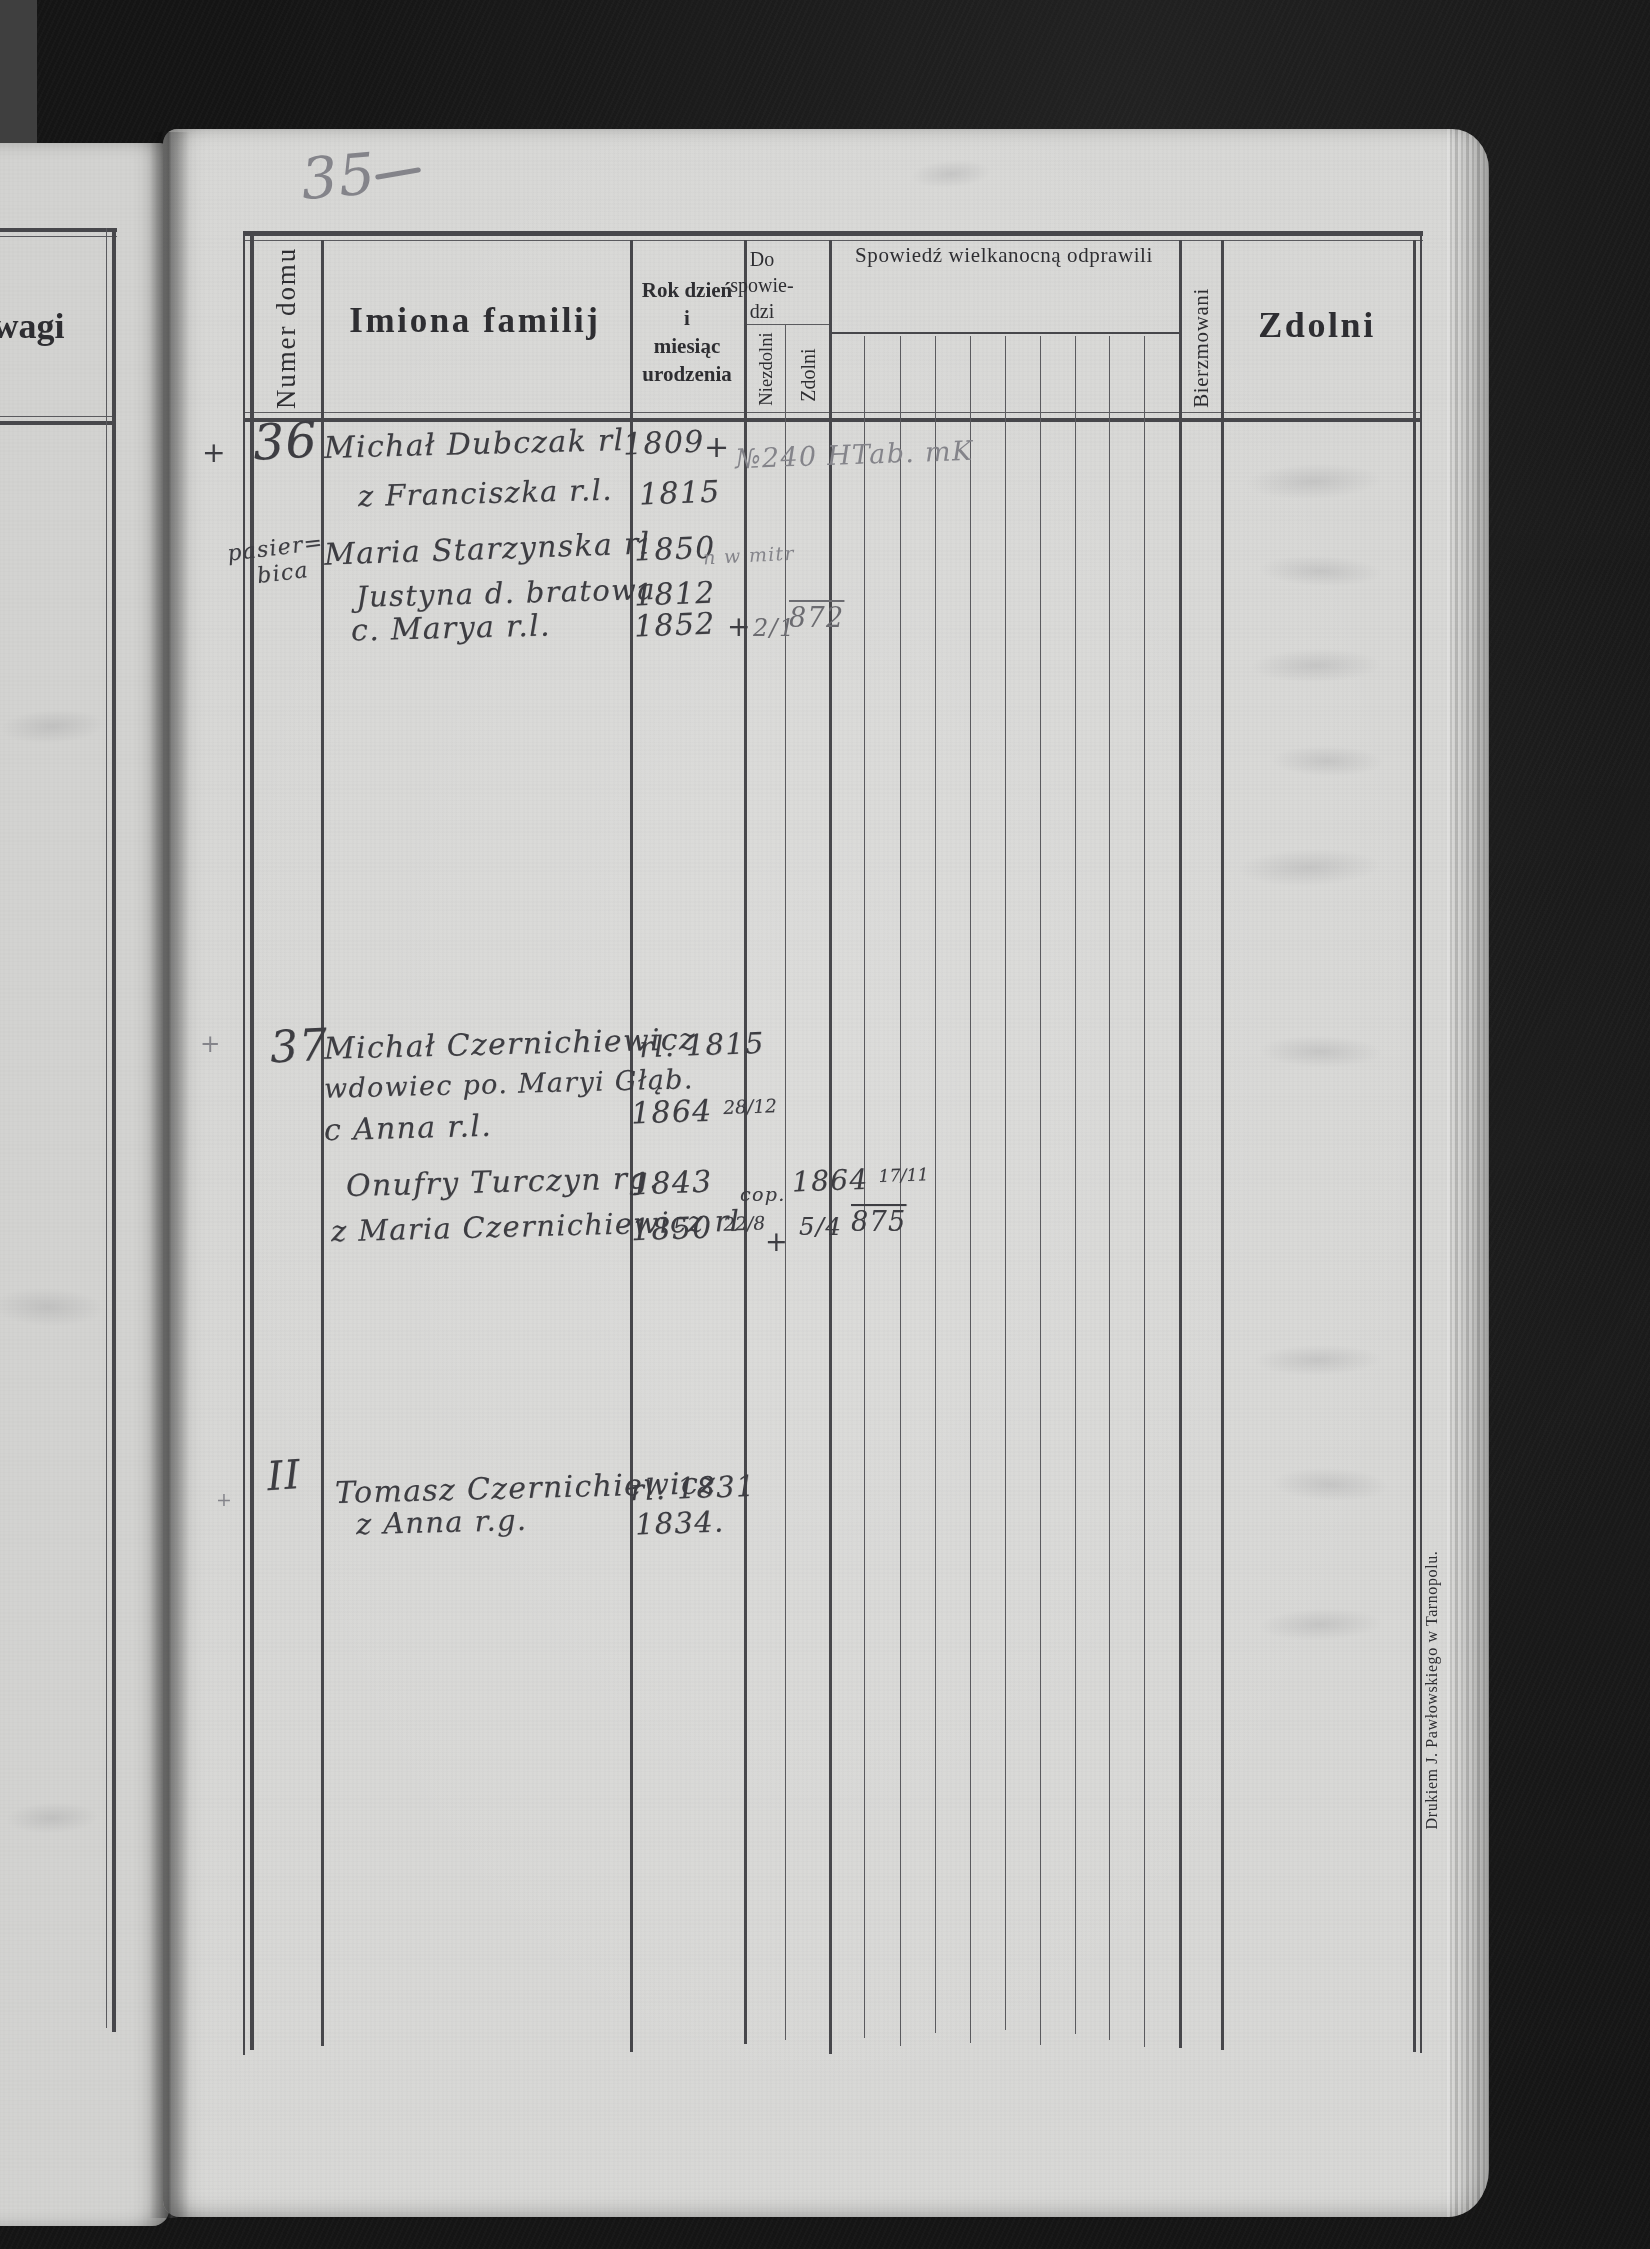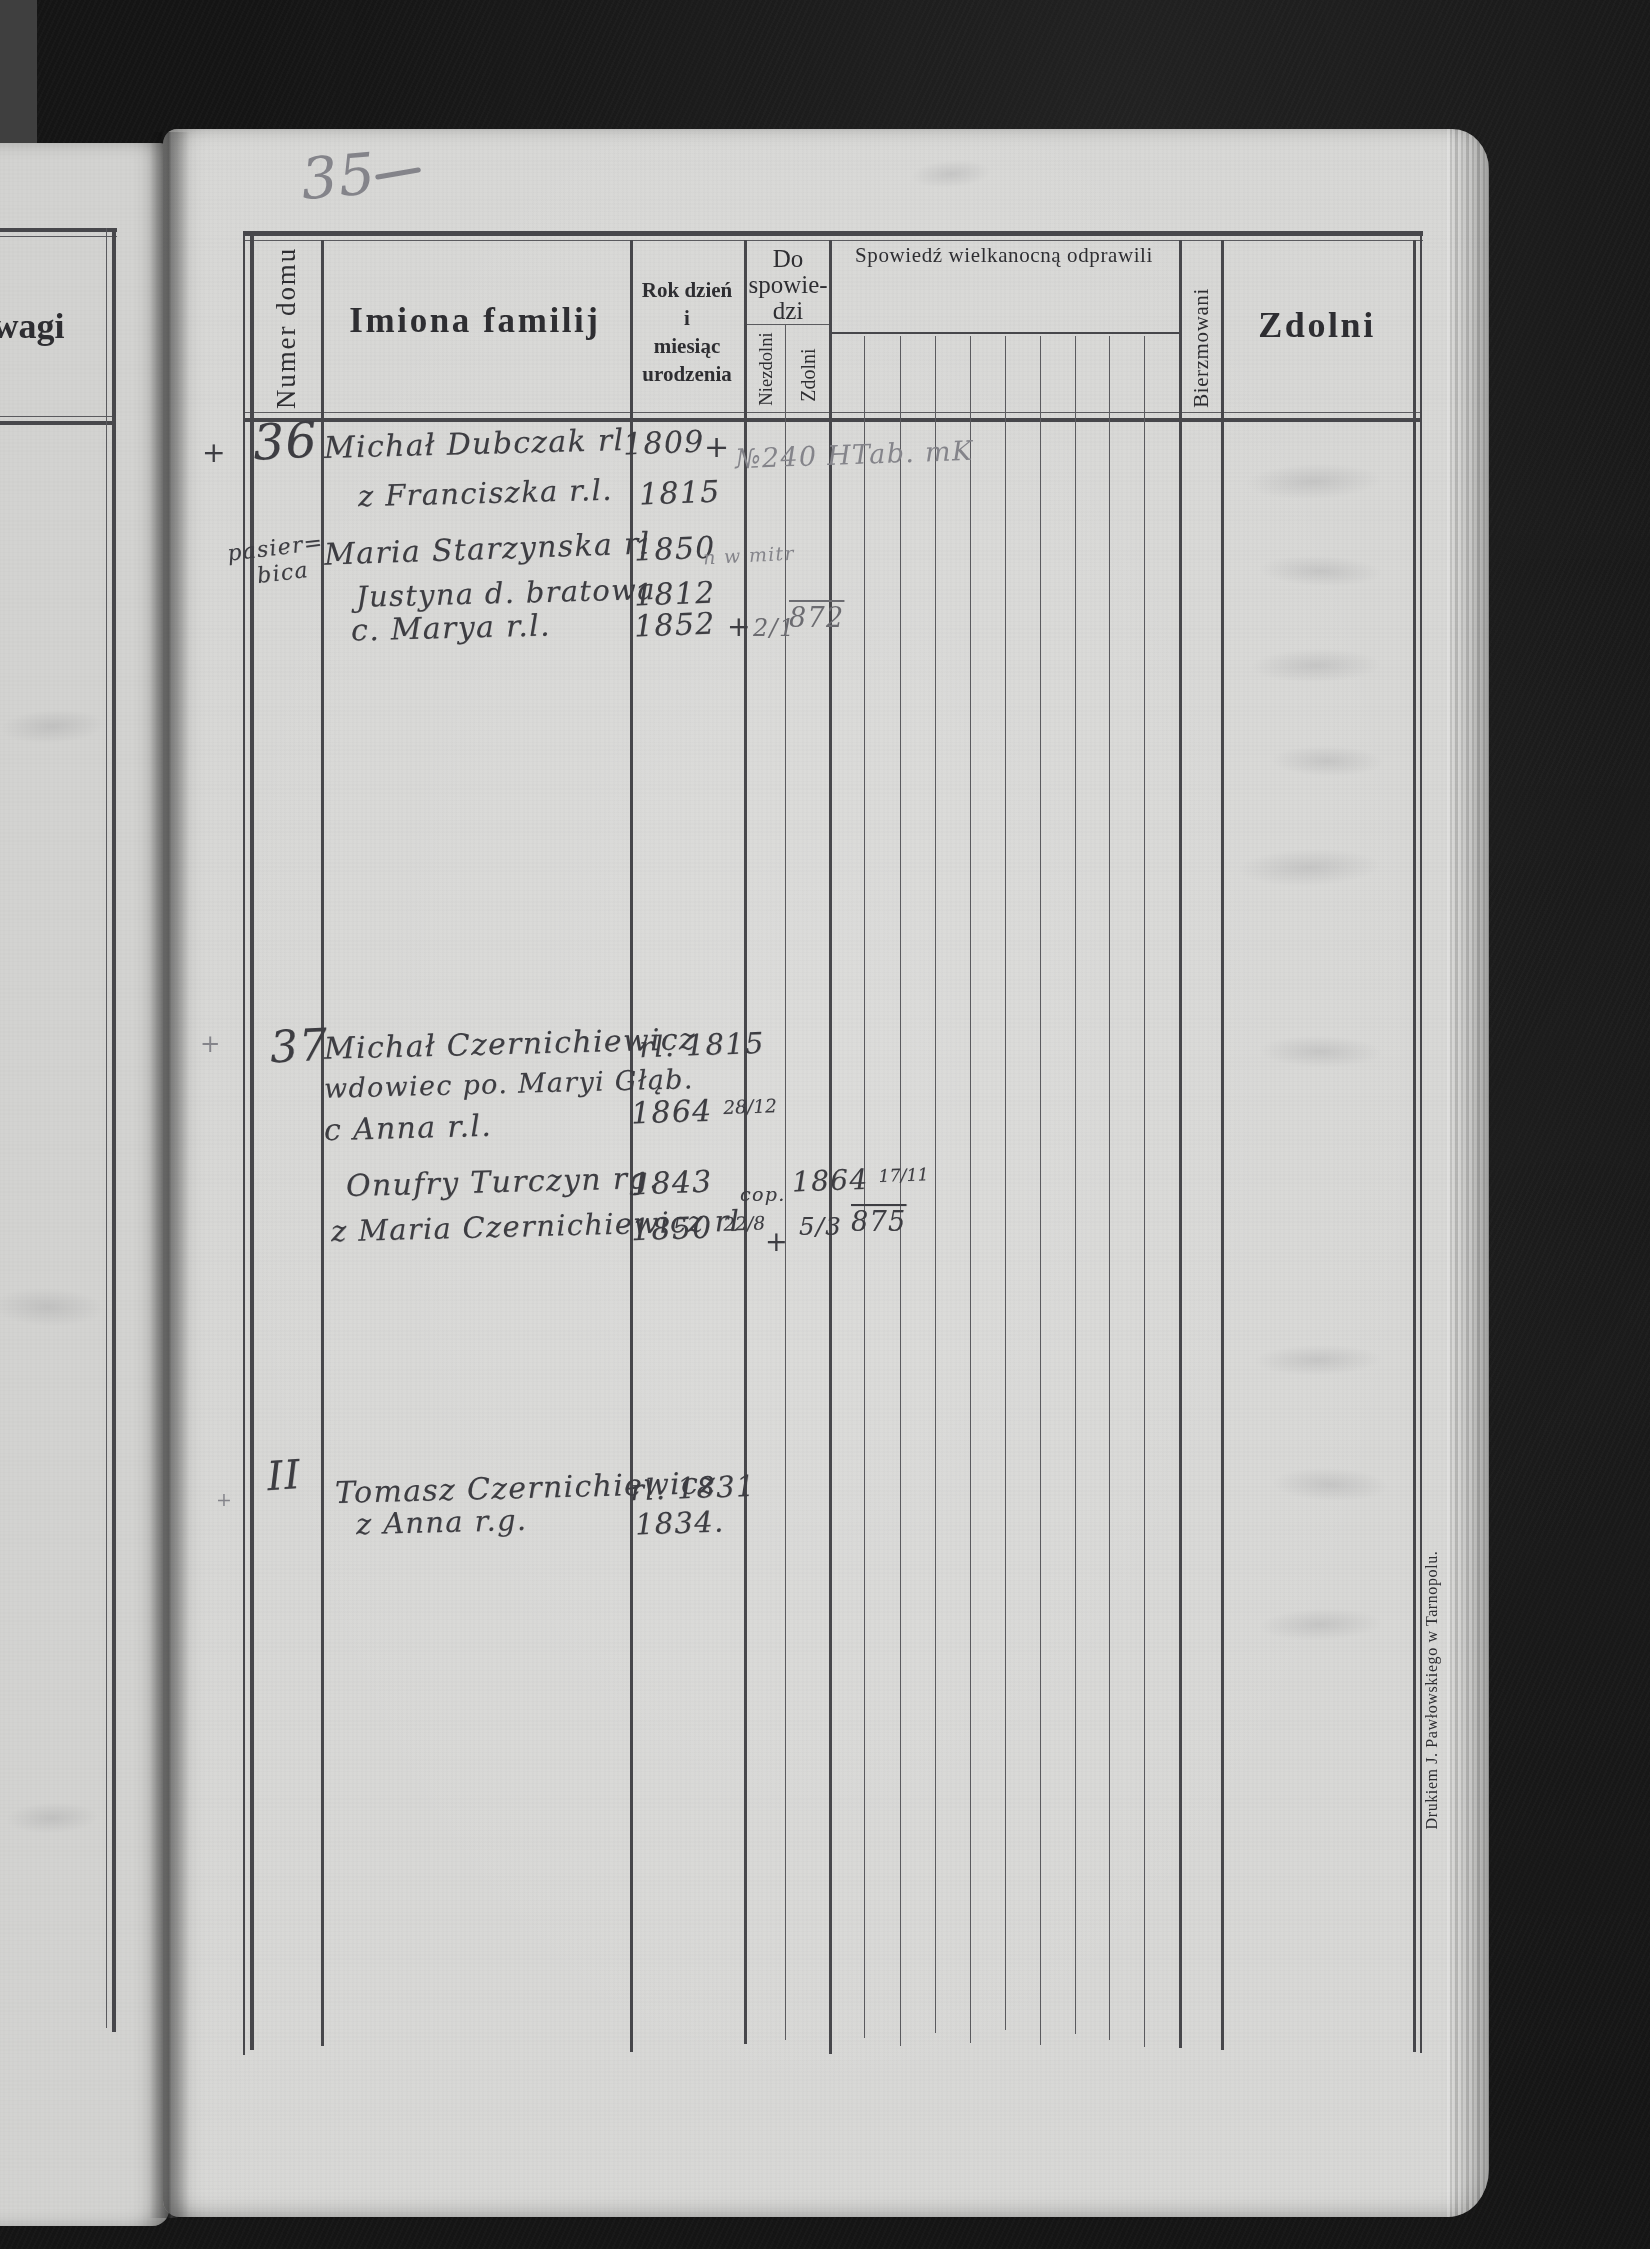--- a/index.html
+++ b/index.html
@@ -123,21 +123,21 @@
   <div class="vl" style="left:1257px;top:102px;width:1.9px;height:1822px;"></div>
 
   <div class="pt rot" style="left:123px;top:199px;font-size:27px;letter-spacing:1.9px;">Numer domu</div>
   <div class="pt pt-b" style="left:312px;top:172px;font-size:35px;letter-spacing:2.6px;transform:translateX(-50%);">Imiona familij</div>
   <div class="pt ctr" style="left:524px;top:147px;font-size:21px;line-height:28px;transform:translateX(-50%);font-weight:bold;">
     <div>Rok dzień</div>
     <div>i</div>
     <div>miesiąc</div>
     <div>urodzenia</div>
   </div>
-  <div class="pt ctr" style="left:625px;top:117px;font-size:25px;line-height:26px;transform:translateX(-50%);">
+  <div class="pt ctr" style="left:599px;top:117px;font-size:20px;line-height:26px;transform:translateX(-50%);">
     <div>Do</div>
     <div>spowie-</div>
     <div>dzi</div>
   </div>
   <div class="pt rot" style="left:603px;top:240px;font-size:18.6px;">Niezdolni</div>
   <div class="pt rot" style="left:645px;top:246px;font-size:20px;">Zdolni</div>
   <div class="pt" style="left:841px;top:114px;font-size:21px;letter-spacing:0.6px;transform:translateX(-50%);">Spowiedź wielkanocną odprawili</div>
   <div class="pt rot" style="left:1038px;top:219px;font-size:21px;letter-spacing:0.6px;">Bierzmowani</div>
   <div class="pt pt-b" style="left:1154px;top:175px;font-size:36px;letter-spacing:2.6px;transform:translateX(-50%);">Zdolni</div>
 
@@ -169,21 +169,21 @@
   <div class="hw" style="left:161px;top:939px;font-size:27px;transform:rotate(-1.5deg);">wdowiec po. Maryi Głąb.</div>
   <div class="hw" style="left:161px;top:981px;font-size:30px;transform:rotate(-1.5deg);">c Anna r.l.</div>
   <div class="hw" style="left:468px;top:964px;font-size:30px;transform:rotate(-2deg);"><span>1864</span> <span class="frac">28/12</span></div>
   <div class="hw" style="left:183px;top:1035px;font-size:30px;transform:rotate(-1.5deg);">Onufry Turczyn rg.</div>
   <div class="hw" style="left:468px;top:1036px;font-size:30px;transform:rotate(-2deg);">1843</div>
   <div class="hw" style="left:577px;top:1054px;font-size:19px;">cop.</div>
   <div class="hw" style="left:629px;top:1034px;font-size:28px;transform:rotate(-2deg);"><span>1864</span> <span class="frac">17/11</span></div>
   <div class="hw" style="left:168px;top:1080px;font-size:29px;transform:rotate(-1.5deg);">z Maria Czernichiewicz rl</div>
   <div class="hw" style="left:468px;top:1081px;font-size:30px;transform:rotate(-2deg);"><span>1850</span> <span class="frac">22/8</span></div>
   <div class="hw" style="left:602px;top:1097px;font-size:27px;">+</div>
-  <div class="hw" style="left:636px;top:1083px;font-size:24.4px;">5/3</div>
+  <div class="hw" style="left:636px;top:1083px;font-size:24.4px;">5/4</div>
   <div class="hw ovl" style="left:688px;top:1077px;font-size:27px;">875</div>
 
   <div class="hw" style="left:104px;top:1323px;font-size:40px;transform:rotate(-4deg);">II</div>
   <div class="hw pencil" style="left:53px;top:1359px;font-size:19px;">+</div>
   <div class="hw" style="left:172px;top:1341px;font-size:30px;transform:rotate(-1.5deg);">Tomasz Czernichiewicz</div>
   <div class="hw" style="left:467px;top:1342px;font-size:29px;transform:rotate(-2deg);">rl. 1831</div>
   <div class="hw" style="left:193px;top:1376px;font-size:29px;transform:rotate(-1.5deg);">z Anna r.g.</div>
   <div class="hw" style="left:472px;top:1377px;font-size:29px;transform:rotate(-2deg);">1834.</div>
 
   <div class="pt rot" style="left:1269px;top:1561px;font-size:16px;letter-spacing:0.6px;z-index:3;">Drukiem J. Pawłowskiego w Tarnopolu.</div>

